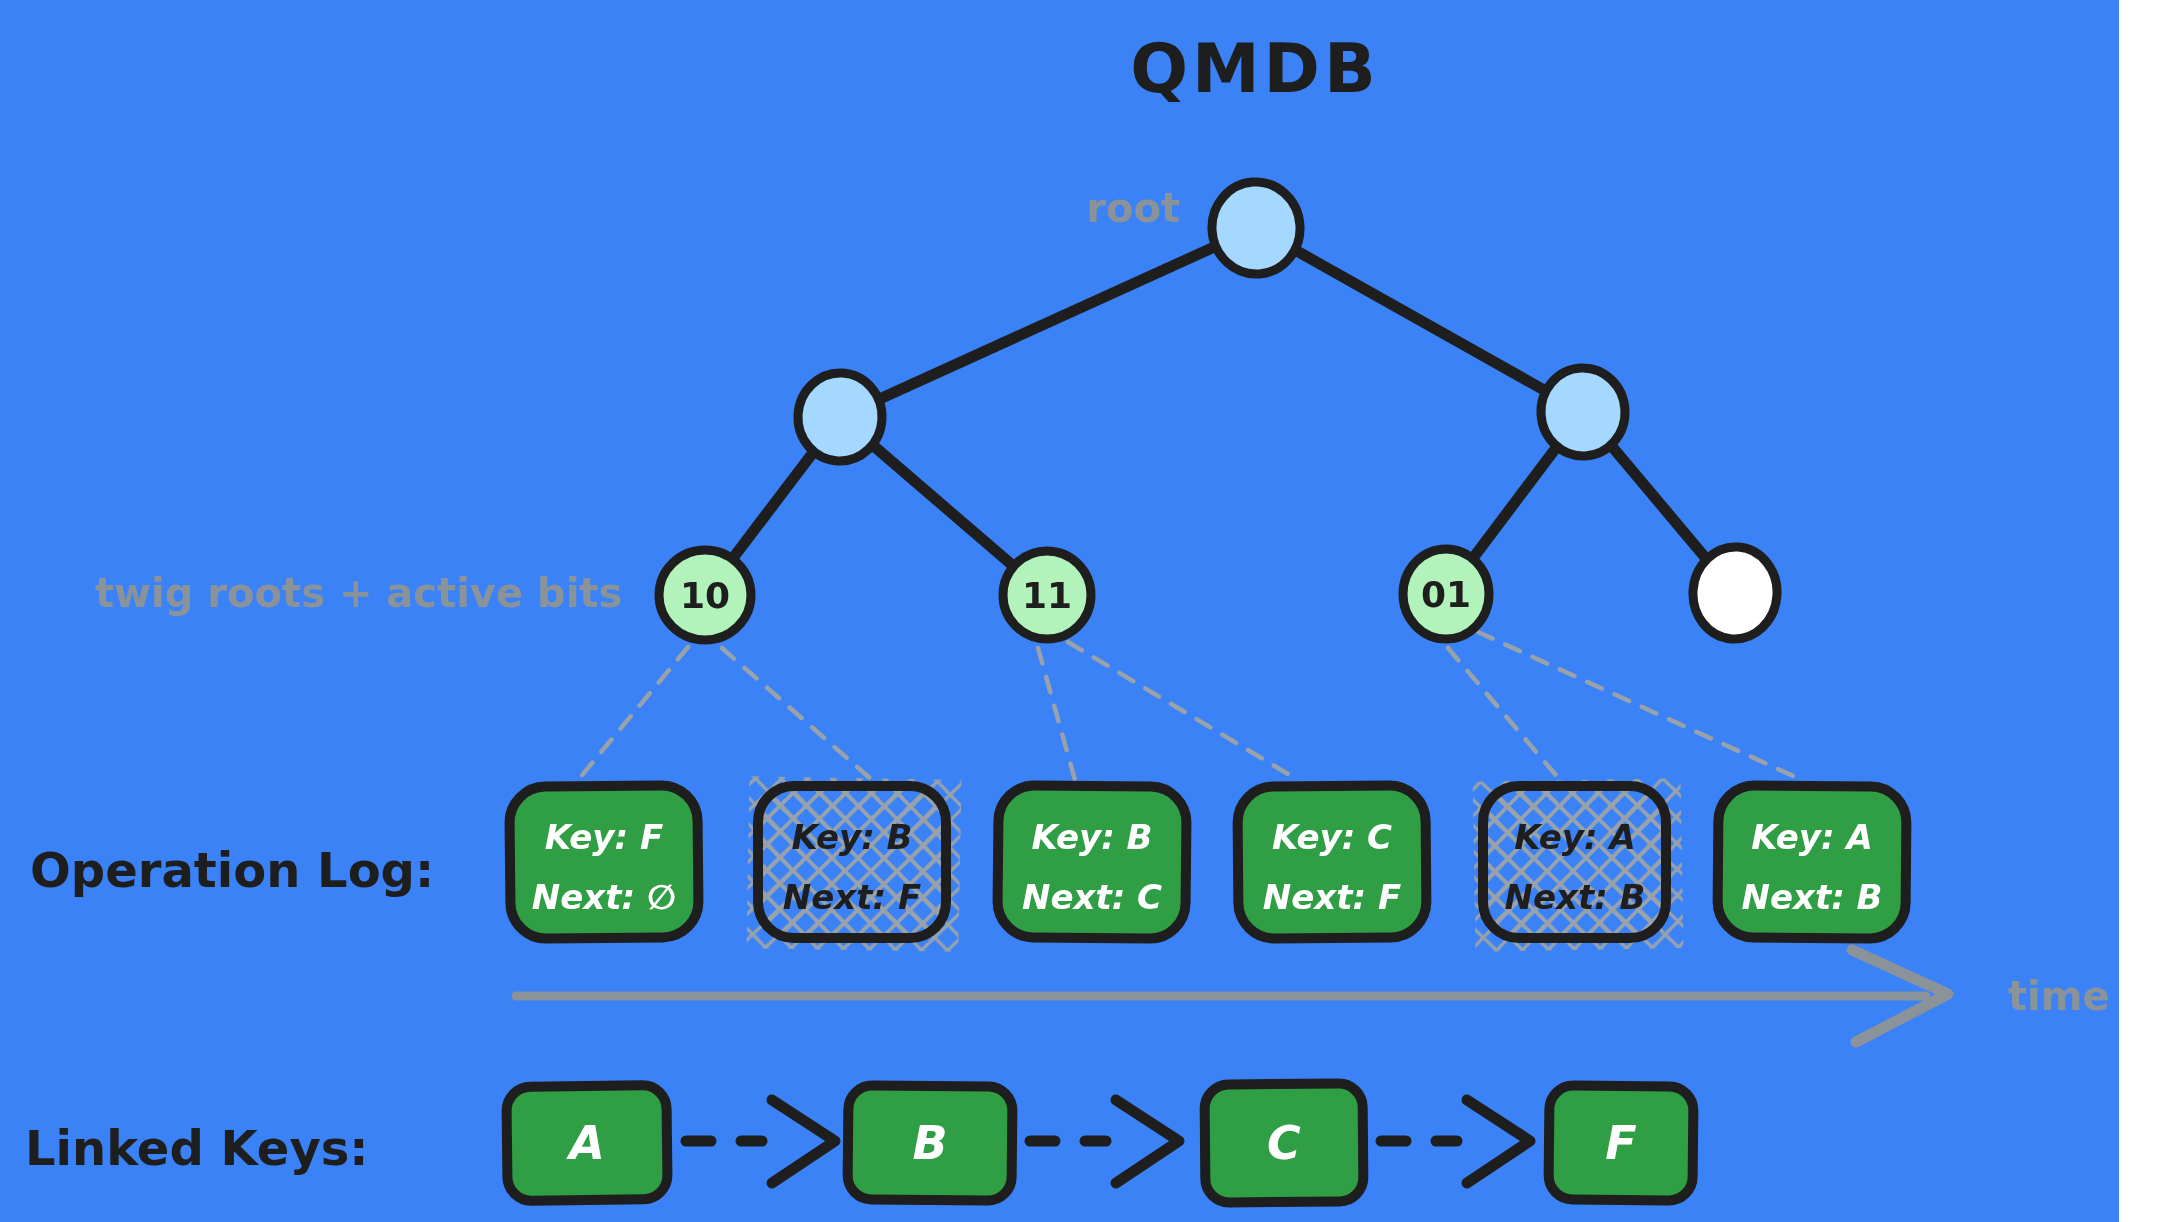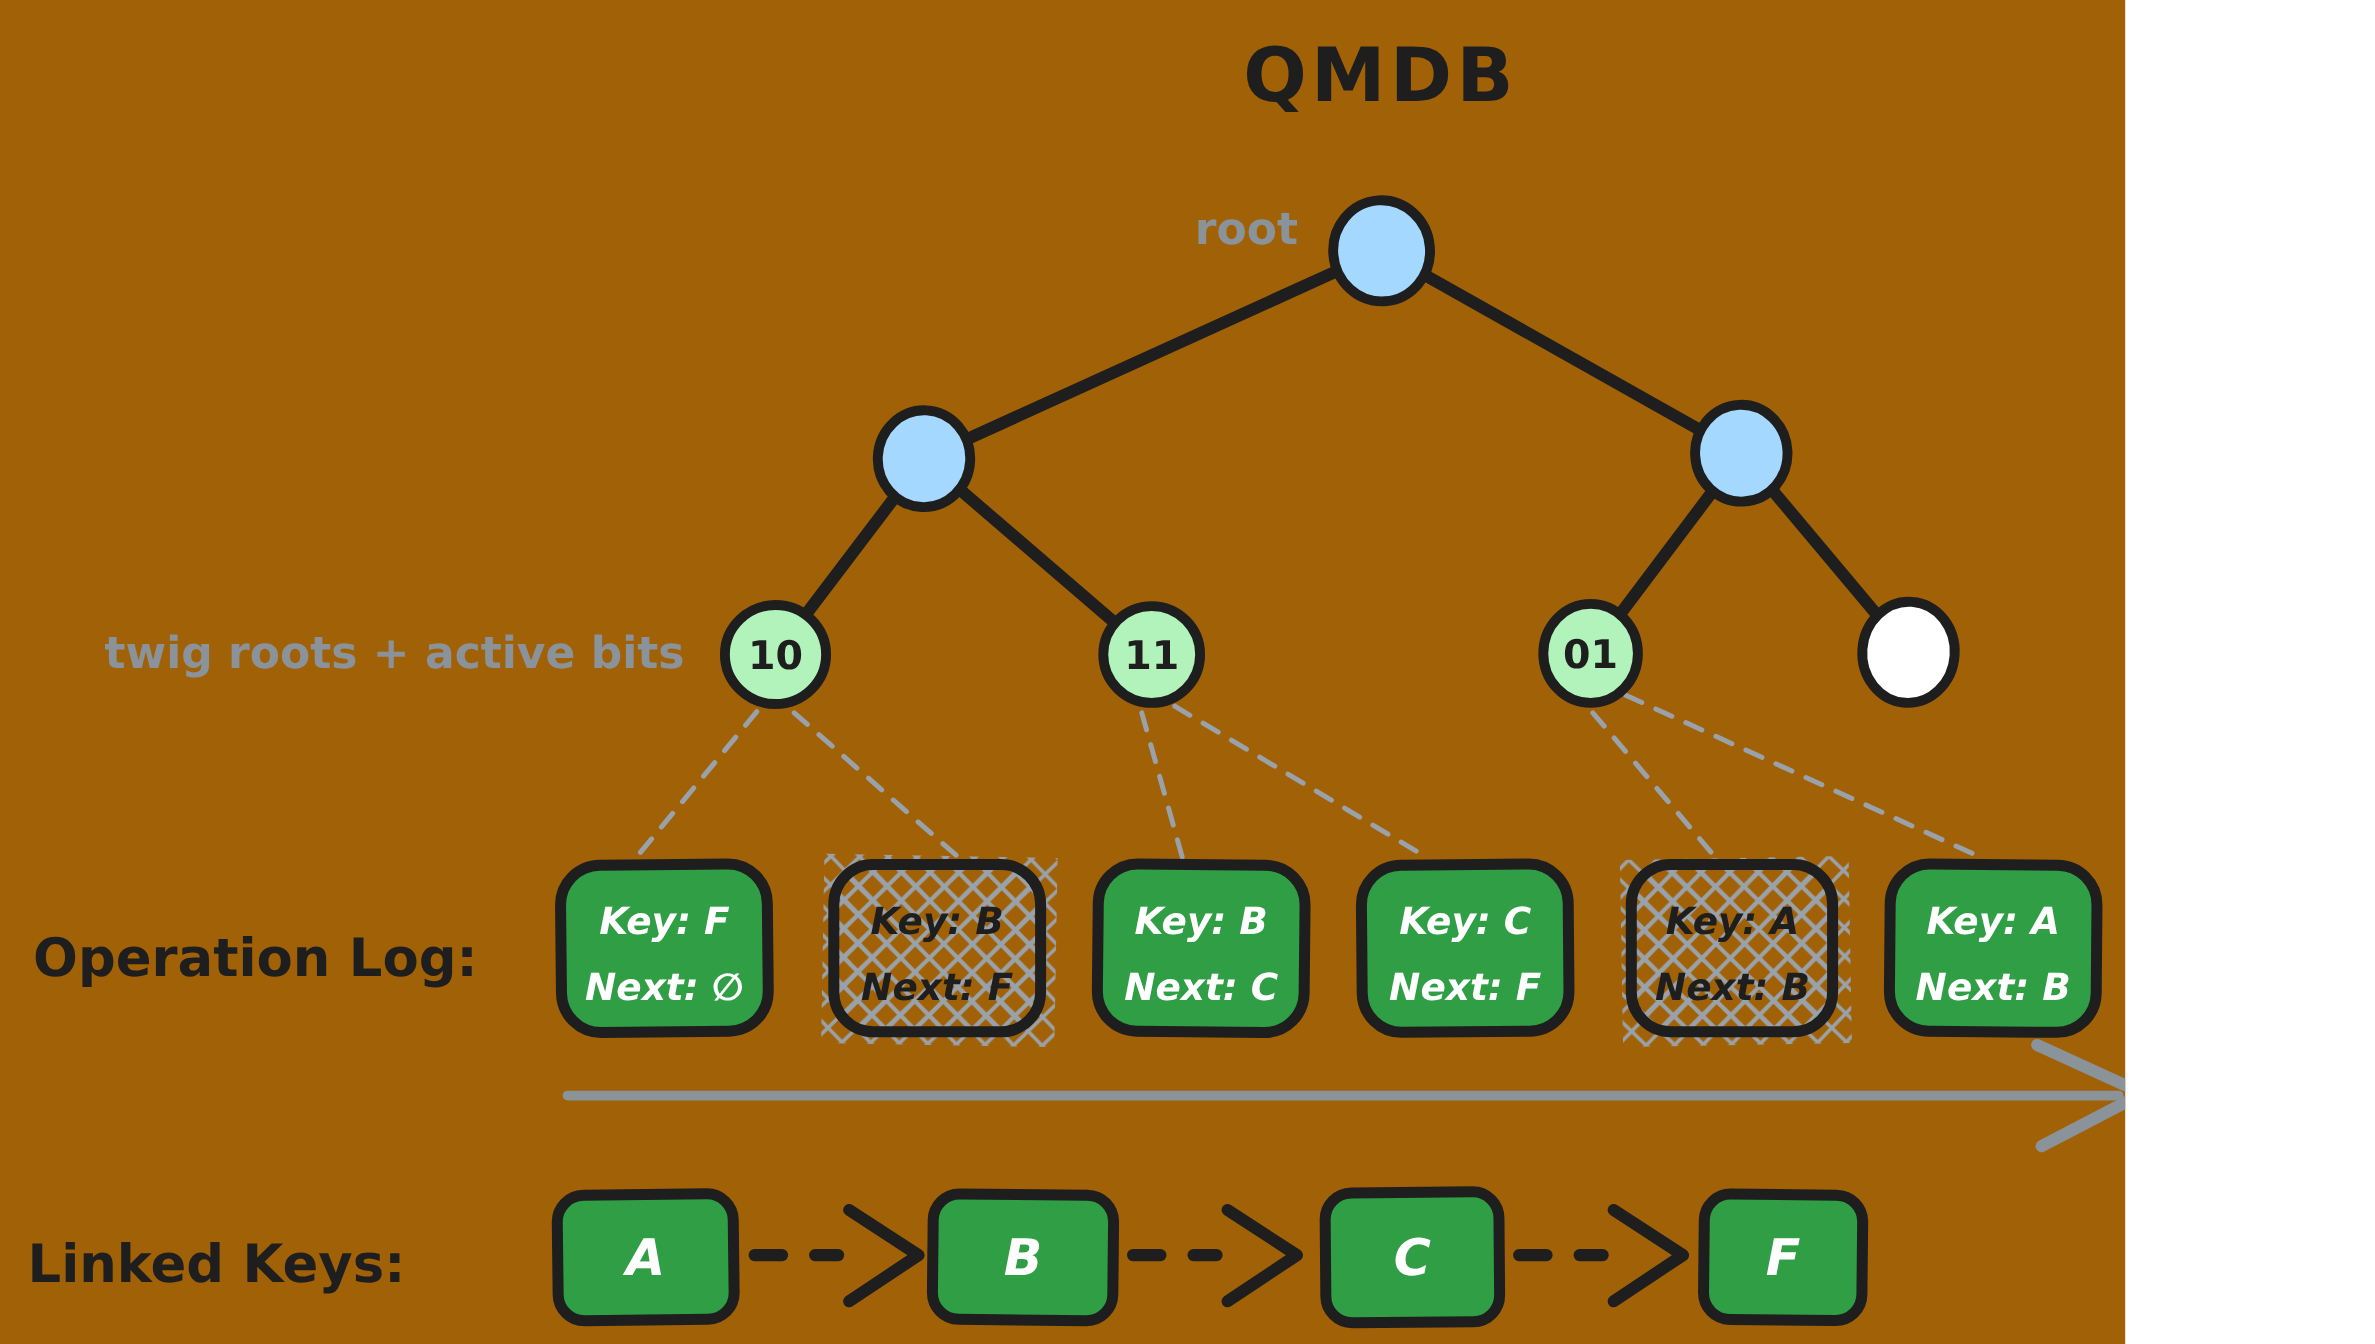--- a/index.html
+++ b/index.html
@@ -1,16 +1,16 @@
 <!DOCTYPE html>
 <html><head>
 <meta charset="utf-8">
 <style>
   html,body{margin:0;padding:0;background:#ffffff;}
-  .canvas{position:relative;width:1932px;height:1222px;background:#a16207;overflow:hidden;
+  .canvas{position:relative;width:2119px;height:1222px;background:#3b82f6;overflow:hidden;
           font-family:"DejaVu Sans",sans-serif;}
   svg text{font-family:"DejaVu Sans",sans-serif;}
   .title-text{font-size:68px;font-weight:bold;fill:#1e1e1e;letter-spacing:4px;}
   .gray-label{font-size:40px;fill:#8a929a;font-weight:600;}
   .heading{font-size:48px;font-weight:bold;fill:#1e1e1e;}
   .box-text{font-size:34px;font-weight:bold;font-style:italic;fill:#ffffff;}
   .box-text.dark{fill:#1e1e1e;}
   .leaf-label{font-size:36px;font-weight:600;fill:#1e1e1e;}
   .key-letter{font-size:46px;font-weight:bold;font-style:italic;fill:#ffffff;}
 </style>

